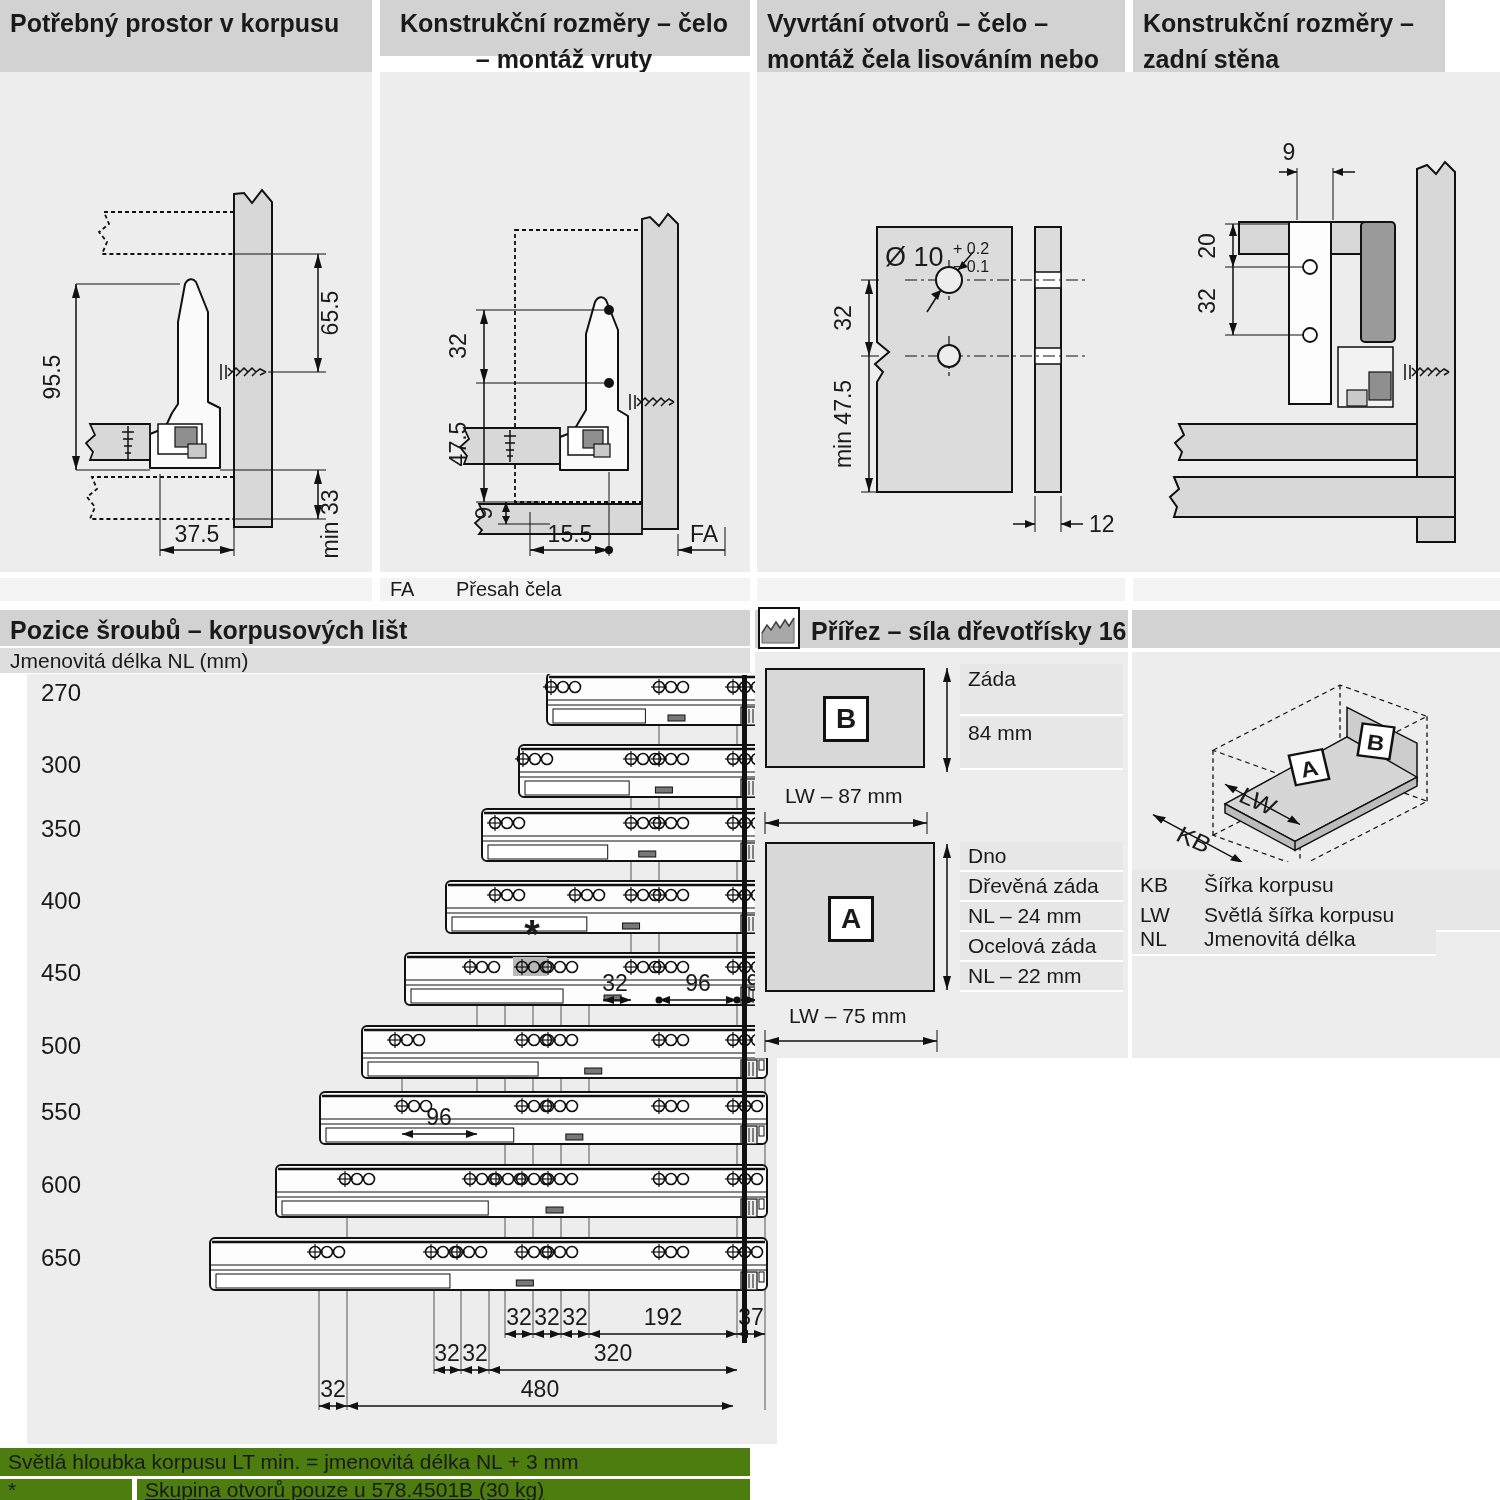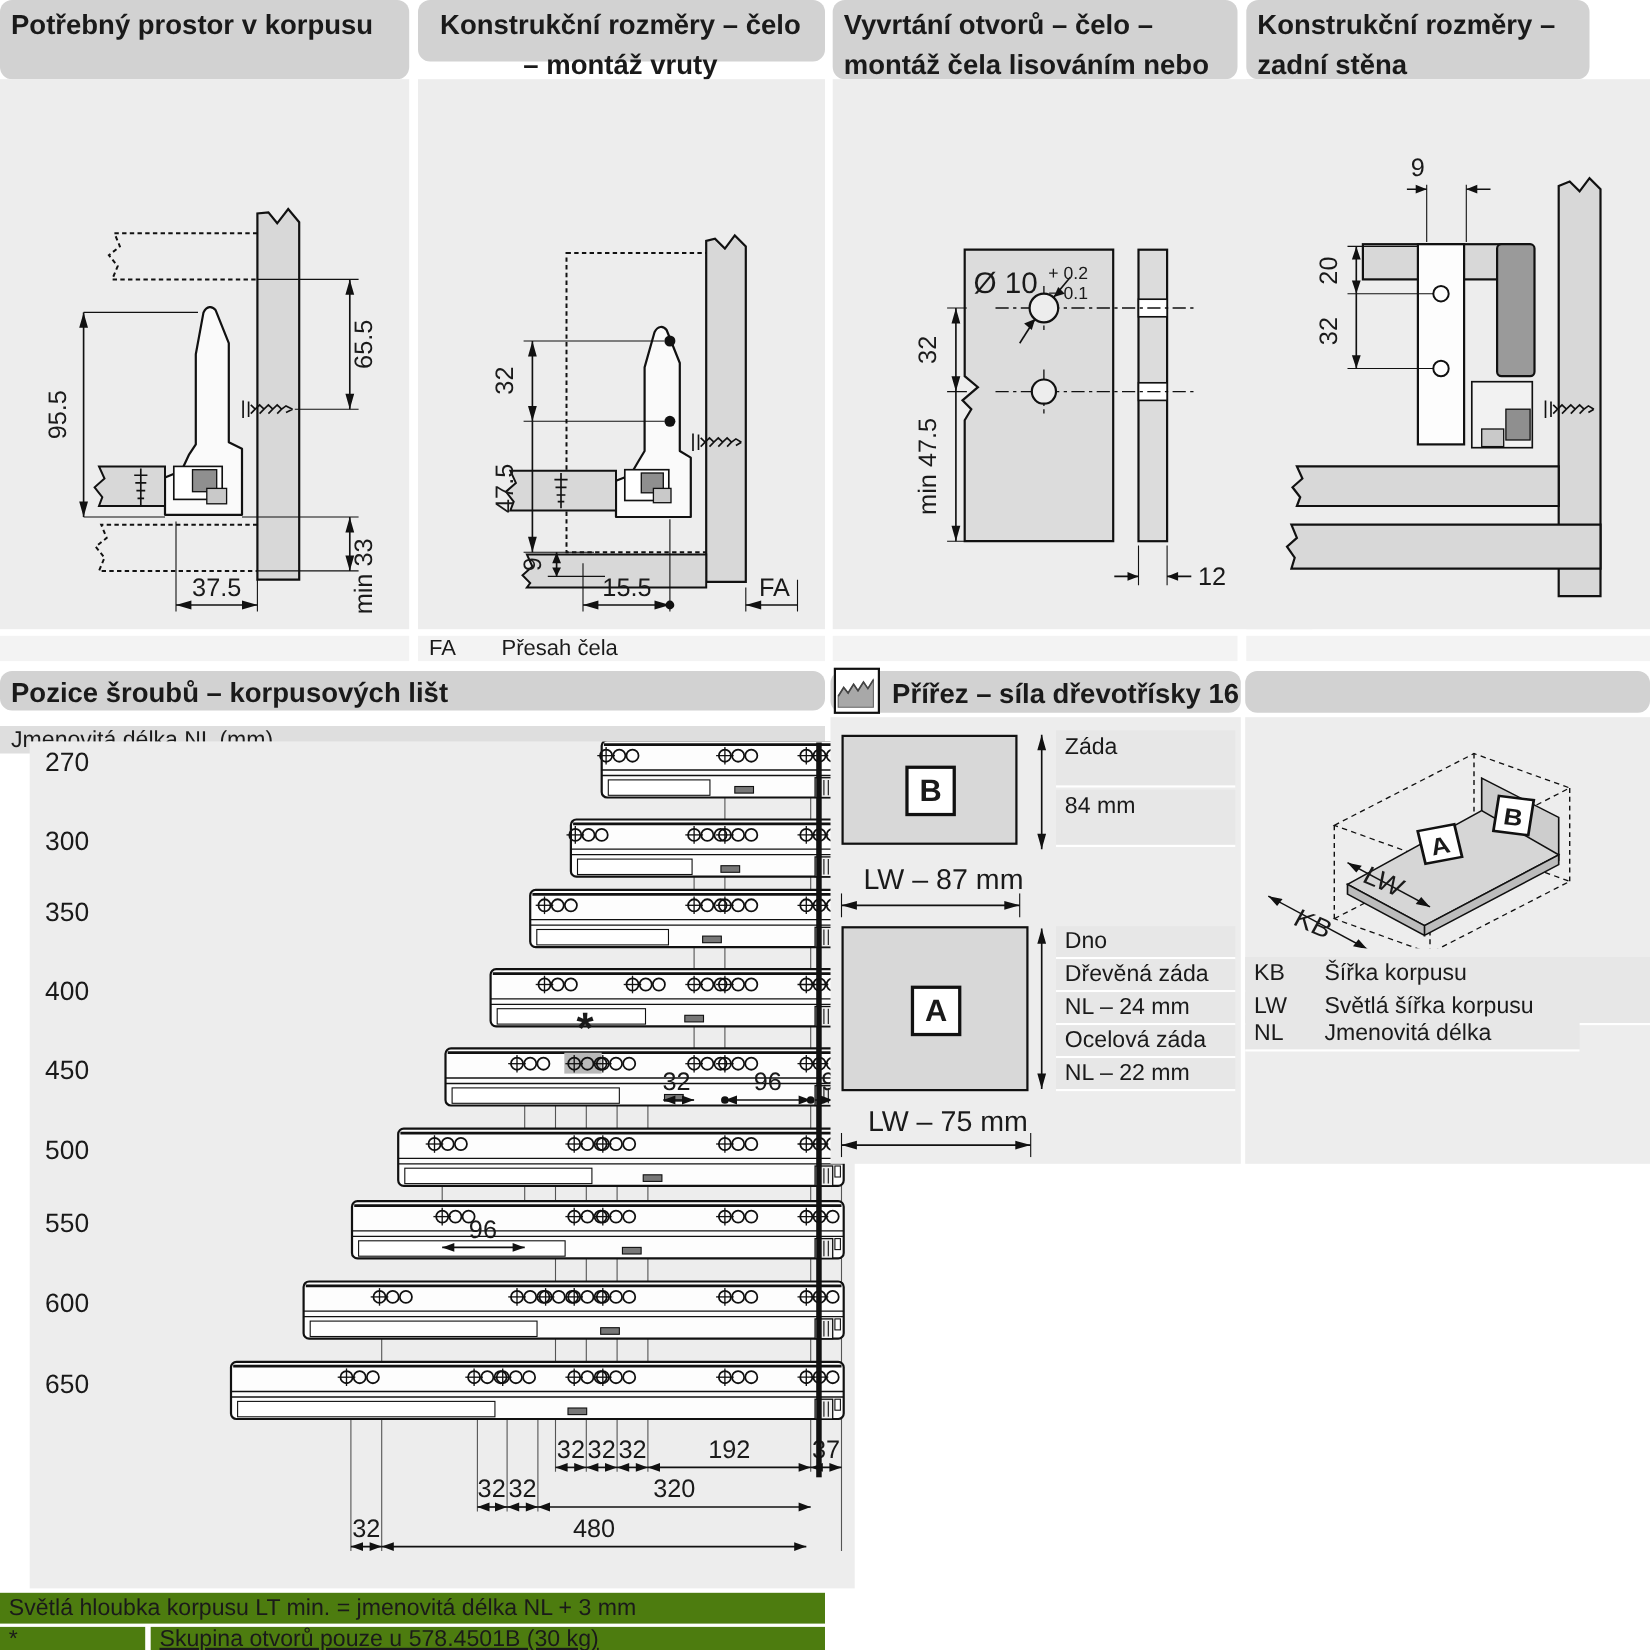--- a/index.html
+++ b/index.html
@@ -1,36 +1,36 @@
 <!DOCTYPE html>
 <html><head>
 <meta charset="utf-8">
 <style>
   html,body{margin:0;padding:0;background:#fff;}
   body{width:1500px;height:1500px;position:relative;overflow:hidden;
        font-family:"Liberation Sans","DejaVu Sans",sans-serif;color:#1a1a1a;}
   .abs{position:absolute;}
   .hdr{background:#d2d2d2;font-weight:bold;font-size:25px;line-height:1.42;
-       padding:6px 12px 0 10px;box-sizing:border-box;border-radius:11px;}
+       padding:6px 12px 0 10px;box-sizing:border-box;}
   .panel-body{background:#ededed;}
   .foot{background:#f3f3f3;font-size:20px;line-height:23px;}
-  .subbar{background:#dedede;font-size:21px;line-height:25px;padding-left:10px;box-sizing:border-box;margin-top:12px;}
+  .subbar{background:#dedede;font-size:21px;line-height:25px;padding-left:10px;box-sizing:border-box;}
   .chartbody{background:#ededed;}
   .footline{background:#4d7c0f;font-size:21px;line-height:28px;padding-left:8px;box-sizing:border-box;}
   svg text{font-family:"Liberation Sans","DejaVu Sans",sans-serif;fill:#1a1a1a;}
   .dimtxt{font-size:23px;}
   .cut-rect{background:#d8d8d8;border:2px solid #111;box-sizing:border-box;position:absolute;}
   .letterbox{position:absolute;background:#fff;border:3px solid #111;font-weight:bold;
              font-size:28px;width:40px;height:40px;display:flex;align-items:center;justify-content:center;}
   .lblrow{position:absolute;background:#e7e7e7;font-size:21px;line-height:28px;padding-left:8px;
           box-sizing:border-box;border-bottom:2px solid #fff;}
   .legrow{position:absolute;background:#e7e7e7;font-size:21px;line-height:29px;display:flex;
           border-bottom:2px solid #fff;}
   .legrow .c1{width:64px;padding-left:8px;}
-  .dimlabel{position:absolute;font-size:26px;}
+  .dimlabel{position:absolute;font-size:21px;}
 </style>
 </head>
 <body>
 
 <div class="abs hdr" style="left:0;top:0;width:372px;height:72px;">Potřebný prostor v korpusu</div>
 <div class="abs panel-body" style="left:0;top:72px;width:372px;height:500px;">
   <svg width="372" height="500" viewBox="0 0 372 500">
     <g>
       <path d="M234,122 L234,455 L272,455 L272,130 L262,118 L252,131 L244,121 Z" fill="#d8d8d8" stroke="#111" stroke-width="2"></path>
     </g>

